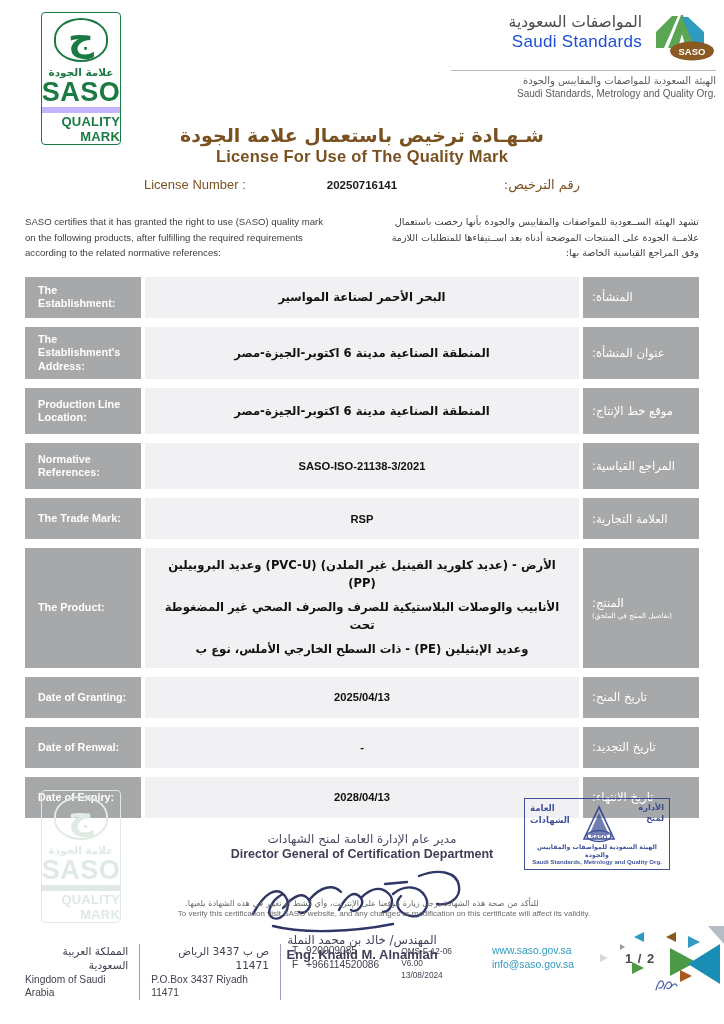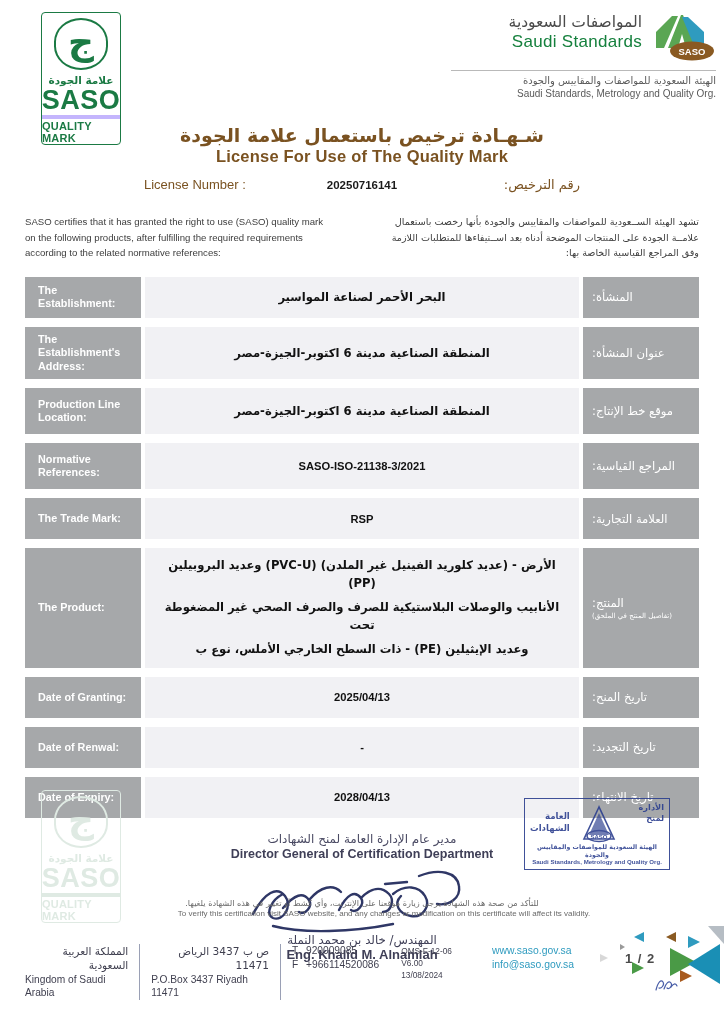--- a/index.html
+++ b/index.html
@@ -37,36 +37,36 @@
   .qm-ar {
     font-family: "DejaVu Sans", sans-serif;
     font-size: 10.5px; font-weight: bold; color: #1b7a44;
     margin-top: 4px; direction: rtl;
   }
   .qm-saso {
     font-size: 27px; font-weight: bold; color: #1b7a44;
     letter-spacing: 0.5px; line-height: 1.05; margin-top: 0px;
   }
   .qm-sub {
-    font-size: 11px; font-weight: bold; color: #1b7a44;
+    font-size: 13px; font-weight: bold; color: #1b7a44;
     letter-spacing: 0.2px;
-    border-top: 4px solid #c4b5fd;
-    width: 100%; text-align: left; padding-top: 1px; margin-top: 1px;
+    border-top: 6px solid #c4b5fd;
+    width: 100%; text-align: right; padding-top: 1px; margin-top: 1px;
   }
 
   .org-block { position: absolute; right: 8px; top: 14px; width: 265px; }
   .org-top { display: flex; align-items: flex-start; justify-content: flex-end; gap: 6px; }
   .org-names { text-align: right; }
   .org-ar {
     font-family: "DejaVu Sans", sans-serif;
     font-size: 15.5px; color: #4a4a4a; direction: rtl; line-height: 1.15;
     letter-spacing: -0.3px;
   }
   .org-en {
-    font-size: 17px; color: #15803d; line-height: 1.1; letter-spacing: 0.3px;
+    font-size: 17px; color: #1d4ed8; line-height: 1.1; letter-spacing: 0.3px;
     margin-top: 1px;
   }
   .saso-mark { position: relative; width: 68px; height: 50px; flex: 0 0 68px; }
   .saso-mark svg { display: block; }
   .org-rule { border-top: 1px solid #b9b9b9; margin: 6px 0 4px 0; }
   .org-ar2 {
     font-family: "DejaVu Sans", sans-serif;
     font-size: 10px; color: #5a5a5a; text-align: right; direction: rtl; line-height: 1.25;
   }
   .org-en2 { font-size: 10px; color: #5a5a5a; text-align: right; line-height: 1.25; }
@@ -170,21 +170,21 @@
     color: #2c3f8f; background: transparent;
     opacity: 0.9;
   }
   .stamp-inner { position: relative; width: 100%; height: 100%; }
   .st-ar-r {
     position: absolute; right: 5px; top: 3px; text-align: right;
     font-family: "DejaVu Sans", sans-serif; font-size: 8.2px; font-weight: bold;
     direction: rtl; line-height: 1.35;
   }
   .st-ar-l {
-    position: absolute; left: 5px; top: 12px; text-align: right;
+    position: absolute; left: 5px; top: 4px; text-align: left;
     font-family: "DejaVu Sans", sans-serif; font-size: 8.6px; font-weight: bold;
     direction: rtl; line-height: 1.35;
   }
   .st-tri { position: absolute; left: 56px; top: 6px; }
   .st-foot {
     position: absolute; left: 0; right: 0; bottom: 3px; text-align: center;
   }
   .st-foot .a {
     font-family: "DejaVu Sans", sans-serif; font-size: 6.3px; font-weight: bold;
     direction: rtl; line-height: 1.25;

